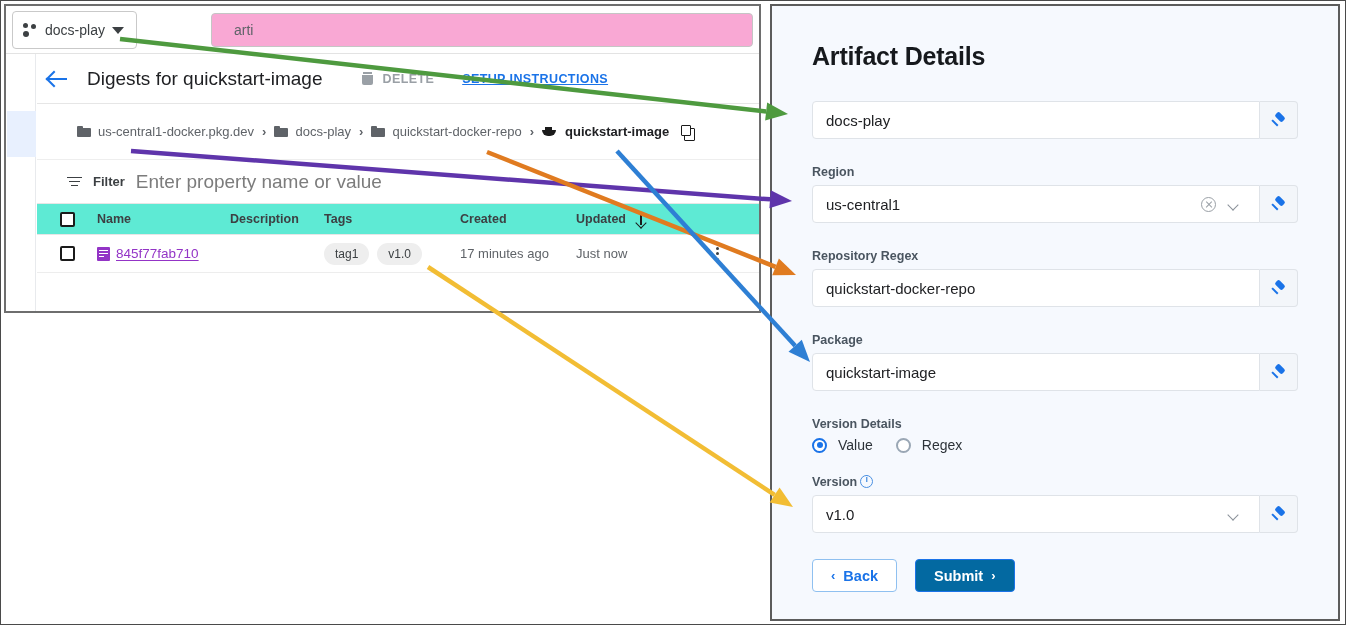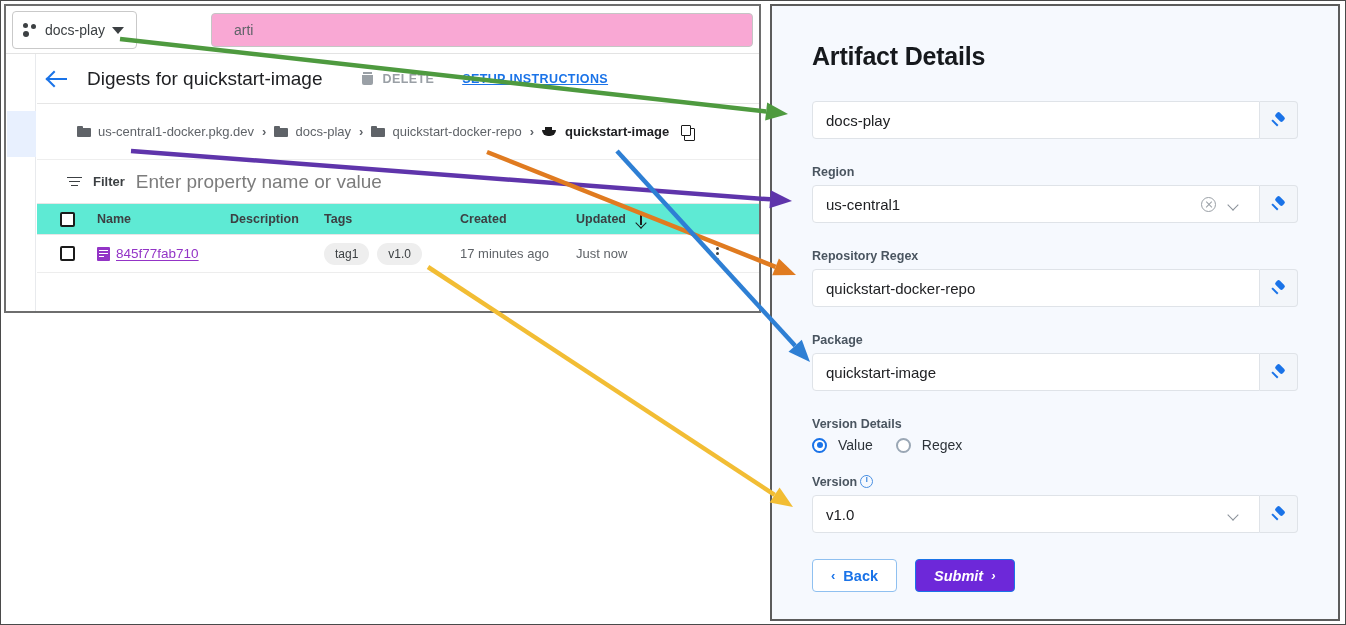--- a/index.html
+++ b/index.html
@@ -278,21 +278,21 @@
     content:""; position:absolute; left:50%; top:50%; width:6px;height:6px;
     background:#1a73e8; border-radius:50%; transform:translate(-50%,-50%);
   }
   .radio-lbl{ font-size:14px; color:#2d3339; margin-right:12px; }
   .btn-row{ display:flex; align-items:center; gap:18px; margin-top:24px; }
   .btn{
     height:33px; border-radius:4px; display:flex; align-items:center; gap:8px;
     padding:0 18px; font-size:14.5px; font-weight:700;
   }
   .btn-back{ background:#fff; border:1.6px solid #8fc0f0; color:#1a73e8; }
-  .btn-submit{ background:#6d28d9; border:1.6px solid #1a73e8; color:#fff;font-style:italic; }
+  .btn-submit{ background:#0369a1; border:1.6px solid #1a73e8; color:#fff; }
   .btn .gl{ font-size:13px; font-weight:700; }
 
   
   #arrow-layer{
     position:absolute; left:0; top:0; width:1346px; height:625px; pointer-events:none;
   }
 </style>
 </head>
 <body>
 

